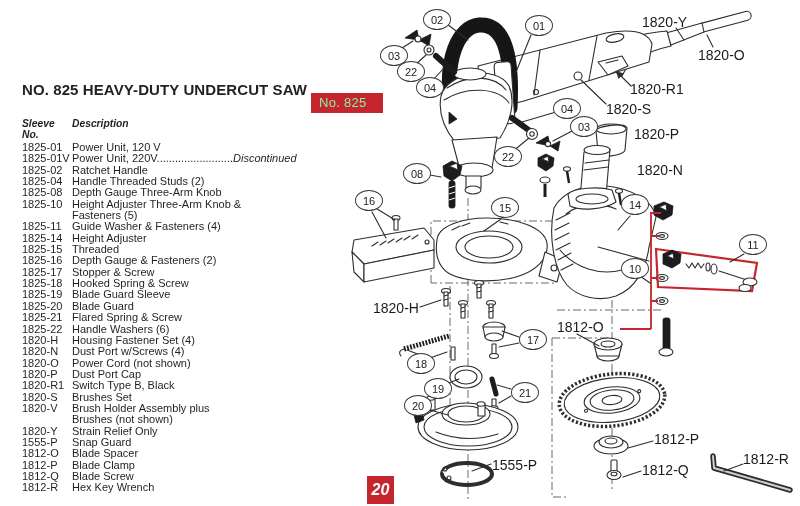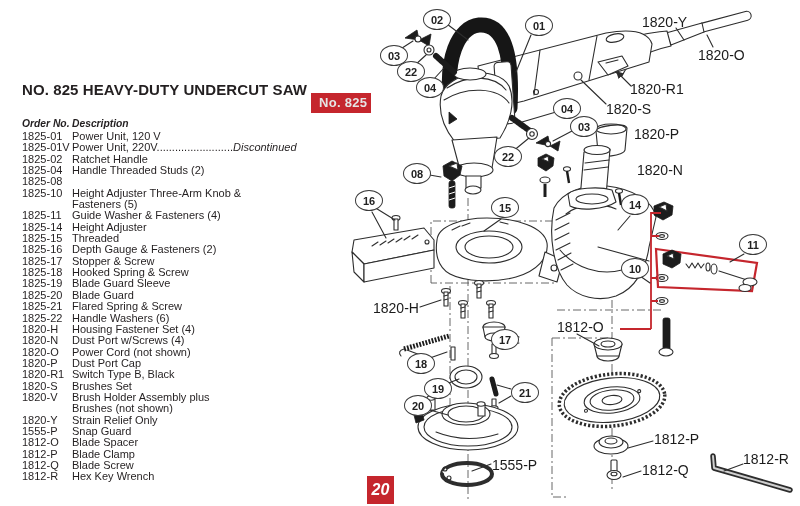--- a/index.html
+++ b/index.html
@@ -19,26 +19,26 @@
   .parts-title { font-weight:bold; font-size:15px; letter-spacing:.1px; margin-bottom:20px; }
   .parts-head { display:flex; font-size:10.3px; font-weight:bold; font-style:italic; margin-bottom:2px; }
   .parts-head .h-order { width:50px; flex:none; }
   .row  { display:flex; font-size:11px; line-height:11.35px; }
   .order{ width:50px; flex:none; }
   .desc { flex:1; }
   .note { font-style:italic; }
   .desc2{ display:none; }
   .callout {
     position:absolute; width:28px; height:21px; border:1.4px solid #3b3b3b; border-radius:50%;
-    background:#fff; font-size:11px; color:#222; display:flex; align-items:center; justify-content:center;font-weight:bold;
+    background:#fff; font-size:11px; color:#222; display:flex; align-items:center; justify-content:center;
   }
   .plabel { position:absolute; font-size:14px; color:#1b1b1b; white-space:nowrap; }
   .badge-model {
-    position:absolute; left:311px; top:93px; background:#c5262d; color:#e5e5e5;
-    font-weight:bold; font-size:13px; padding:2px 4px 3px 8px; letter-spacing:.3px;
+    position:absolute; left:311px; top:93px; background:#c5262d; color:#86efac;
+    font-weight:normal; font-size:13px; padding:2px 16px 3px 8px; letter-spacing:.3px;
   }
   .badge-page {
     position:absolute; left:367px; top:476px; width:27px; height:28px; background:#c5262d; color:#fff;
     font-weight:bold; font-style:italic; font-size:16px; display:flex; align-items:center; justify-content:center;
   }
 </style>
 </head>
 <body>
 
 <div class="page">
@@ -300,21 +300,21 @@
 
     <g>
       <path class="ln" stroke-width=".9" d="M443,21 L468,40 M399,50 L413,41 M414,66 L426,55 M433,80 L444,68 M531,35 L516,72 M676,28 L684,40 M713,47 L707,35 M606,104 L581,80 M556,112 L522,122 M572,131 L553,141 M512,152 L529,138 M424,174 L441,177 M374,207 L395,220 M372,212 L386,238 M501,219 L484,231 M630,216 L618,230 M640,276 L650,283 M744,254 L730,262 M519,337 L502,331 M519,343 L499,347 M427,359 L447,352 M423,356 L407,350 M446,384 L459,379 M426,409 L448,415 M511,389 L497,385 M511,396 L499,403 M420,307 L441,300 M491,464 L472,471 M577,334 L599,346 M653,441 L628,448 M641,471 L623,477 M743,464 L724,471 M598,247 L649,261"></path>
       <line class="ln" x1="631" y1="86" x2="617" y2="72" marker-end="url(#arr)"></line>
     </g>
   </svg>
 
   <div class="parts">
     <div class="parts-title">NO. 825 HEAVY-DUTY UNDERCUT SAW</div>
     <div class="parts-head">
-      <span class="h-order">Order No.</span>
+      <span class="h-order">Sleeve No.</span>
       <span class="h-desc">Description</span>
     </div>
     <div>
     <div class="row">
       <span class="order">1825-01</span>
       <span class="desc"><span class="desc-main">Power Unit, 120 V</span><span class="leader"></span><span class="note"></span></span>
     </div>
 
     <div class="row">
       <span class="order">1825-01V</span>
@@ -327,20 +327,21 @@
     </div>
 
 
     <div class="row">
       <span class="order">1825-04</span>
       <span class="desc"><span class="desc-main">Handle Threaded Studs (2)</span><span class="leader"></span><span class="note"></span></span>
     </div>
 
     <div class="row">
       <span class="order">1825-08</span>
+      <span class="desc"><span class="desc-main">Depth Gauge Three-Arm Knob</span><span class="leader"></span><span class="note"></span></span>
     </div>
 
     <div class="row">
       <span class="order">1825-10</span>
       <span class="desc"><span class="desc-main">Height Adjuster Three-Arm Knob &amp;</span><span class="leader"></span><span class="note"></span><span class="desc2" style="display: block;">Fasteners (5)</span></span>
     </div>
 
     <div class="row">
       <span class="order">1825-11</span>
       <span class="desc"><span class="desc-main">Guide Washer &amp; Fasteners (4)</span><span class="leader"></span><span class="note"></span></span>
@@ -468,21 +469,21 @@
   <div class="callout" style="left:416px;top:77px">04</div>
   <div class="callout" style="left:553px;top:98px">04</div>
   <div class="callout" style="left:570px;top:116px">03</div>
   <div class="callout" style="left:494px;top:146px">22</div>
   <div class="callout" style="left:403px;top:163px">08</div>
   <div class="callout" style="left:355px;top:190px">16</div>
   <div class="callout" style="left:491px;top:197px">15</div>
   <div class="callout" style="left:621px;top:194px">14</div>
   <div class="callout" style="left:621px;top:258px">10</div>
   <div class="callout" style="left:739px;top:234px">11</div>
-  <div class="callout" style="left:491px;top:329px">17</div>
+  <div class="callout" style="left:519px;top:329px">17</div>
   <div class="callout" style="left:407px;top:353px">18</div>
   <div class="callout" style="left:424px;top:378px">19</div>
   <div class="callout" style="left:404px;top:395px">20</div>
   <div class="callout" style="left:511px;top:382px">21</div>
 
   <div class="plabel" style="left:642px;top:14px">1820-Y</div>
   <div class="plabel" style="left:698px;top:47px">1820-O</div>
   <div class="plabel" style="left:630px;top:81px">1820-R1</div>
   <div class="plabel" style="left:606px;top:101px">1820-S</div>
   <div class="plabel" style="left:634px;top:126px">1820-P</div>

